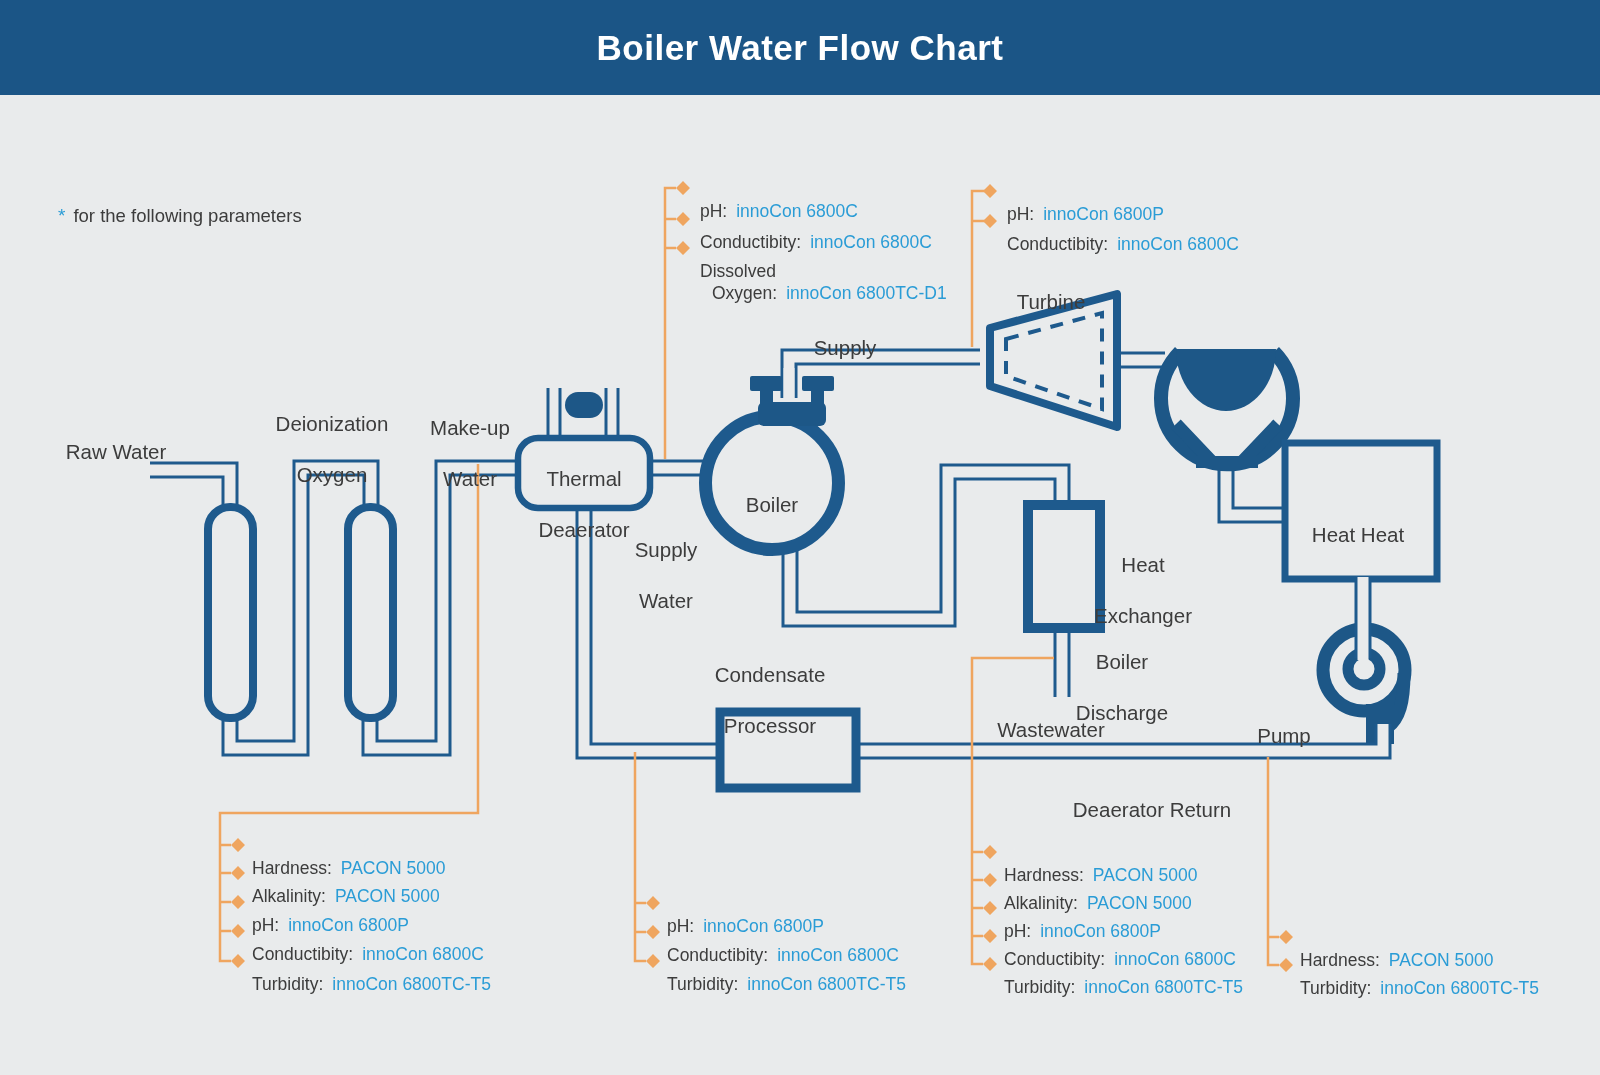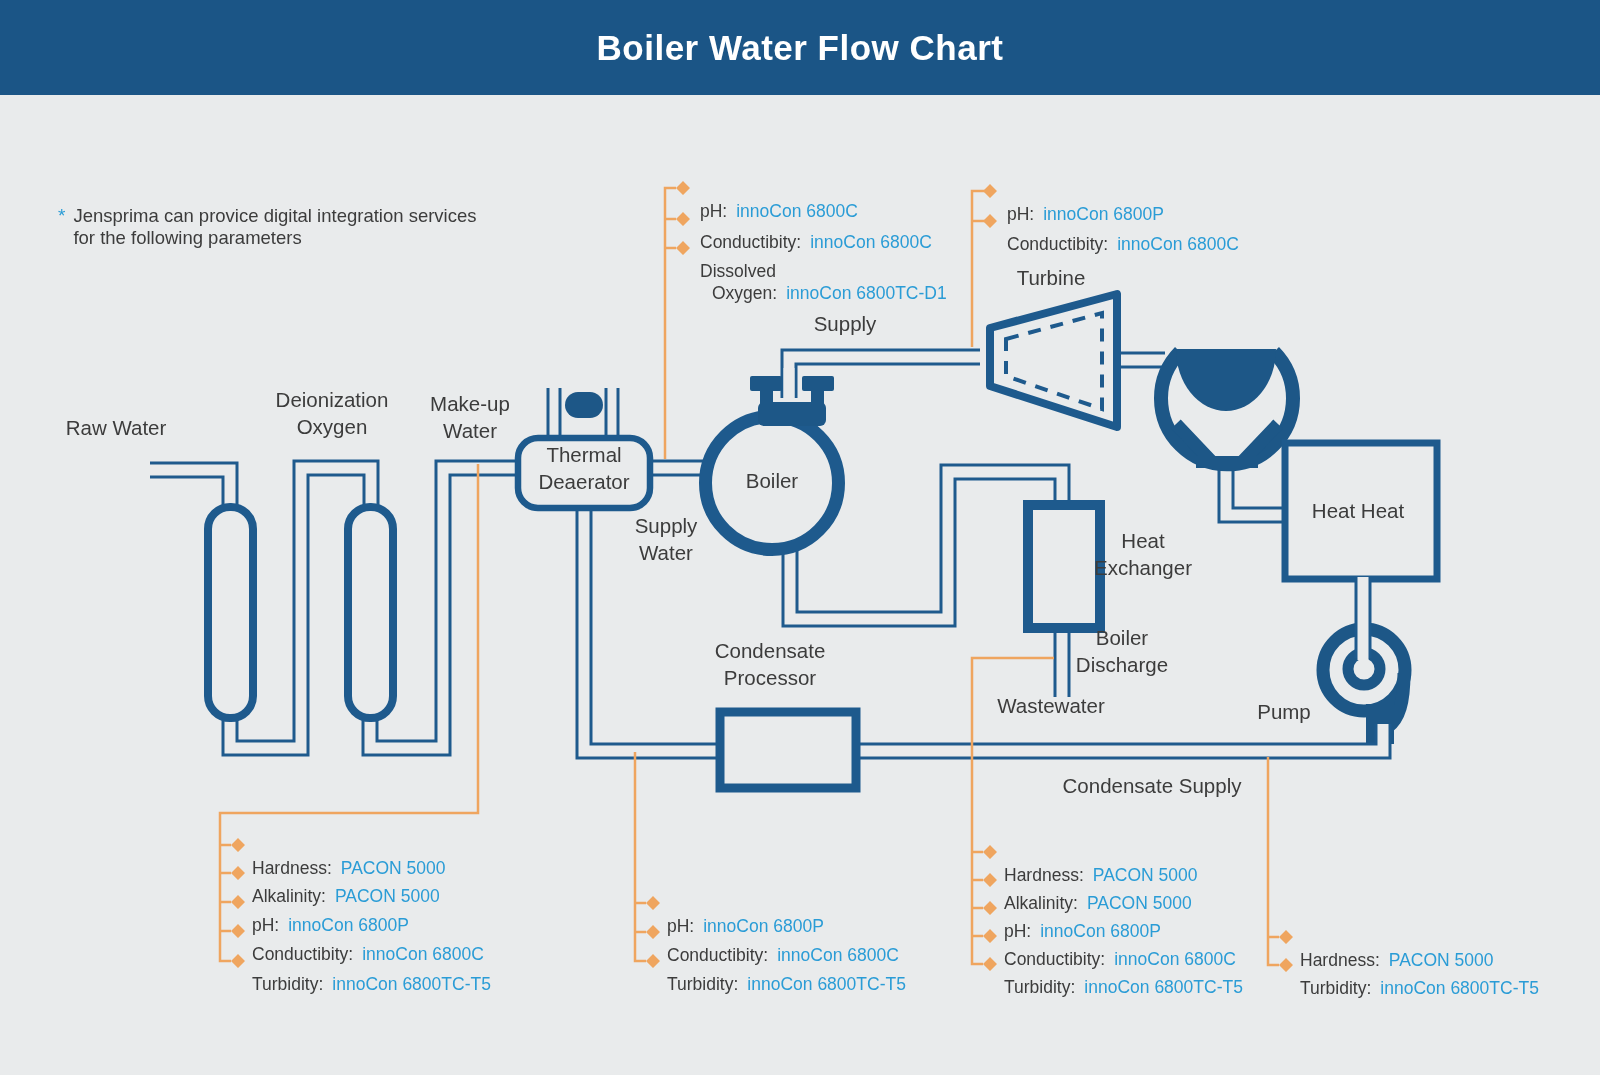--- a/index.html
+++ b/index.html
@@ -33,37 +33,36 @@
   .po{stroke:var(--line);stroke-width:17;fill:none;}
   .pi{stroke:var(--bg);stroke-width:11;fill:none;}
   .pos{stroke:var(--line);stroke-width:15;fill:none;}
   .pis{stroke:var(--bg);stroke-width:9;fill:none;}
   .vessel{stroke:var(--line);fill:var(--bg);}
   .solid{fill:var(--solid);stroke:none;}
   .oline{stroke:var(--orange);stroke-width:2.5;fill:none;}
   .odia{fill:var(--orange);stroke:none;}
   .lbl{position:absolute;transform:translateX(-50%);font-size:20.5px;line-height:27px;
        text-align:center;white-space:nowrap;color:var(--text);}
-  .lbl span{display:block;}
+  .lbl span{display:block;margin-top:24px;}
   .prow{position:absolute;display:flex;align-items:baseline;gap:9px;
         font-size:17.5px;white-space:nowrap;margin-top:24px;}
   .pl{color:var(--text);}
   .pv{color:var(--value);}
 </style>
 </head>
 <body>
 
 <div class="header">
   <div class="title">Boiler Water Flow Chart</div>
 </div>
 
 <div class="note">
   <span class="star">*</span>
   <span>
-    <span style="display:block">Jensprima can provice digital integration services</span>
     <span style="display:block">for the following parameters</span>
   </span>
 </div>
 
 <svg width="1600" height="1075" viewBox="0 0 1600 1075">
 
   <g>
 
     <path class="po" d="M150,470 H230 V510"></path>
       <path class="pi" d="M150,470 H230 V510"></path>
@@ -203,21 +202,21 @@
     <span>Boiler</span>
     <span>Discharge</span>
   </div>
 <div class="lbl" style="left:1051px;top:692px">
     <span>Wastewater</span>
   </div>
 <div class="lbl" style="left:1284px;top:698px">
     <span>Pump</span>
   </div>
 <div class="lbl" style="left:1152px;top:772px">
-    <span>Condensate Supply</span>
+    <span>Deaerator Return</span>
   </div>
 <div class="lbl" style="left:770px;top:637px">
     <span>Condensate</span>
     <span>Processor</span>
   </div>
 
 <div class="prow" style="left:700px;top:177px">
     <span class="pl">pH:</span>
     <span class="pv">innoCon 6800C</span>
   </div>

